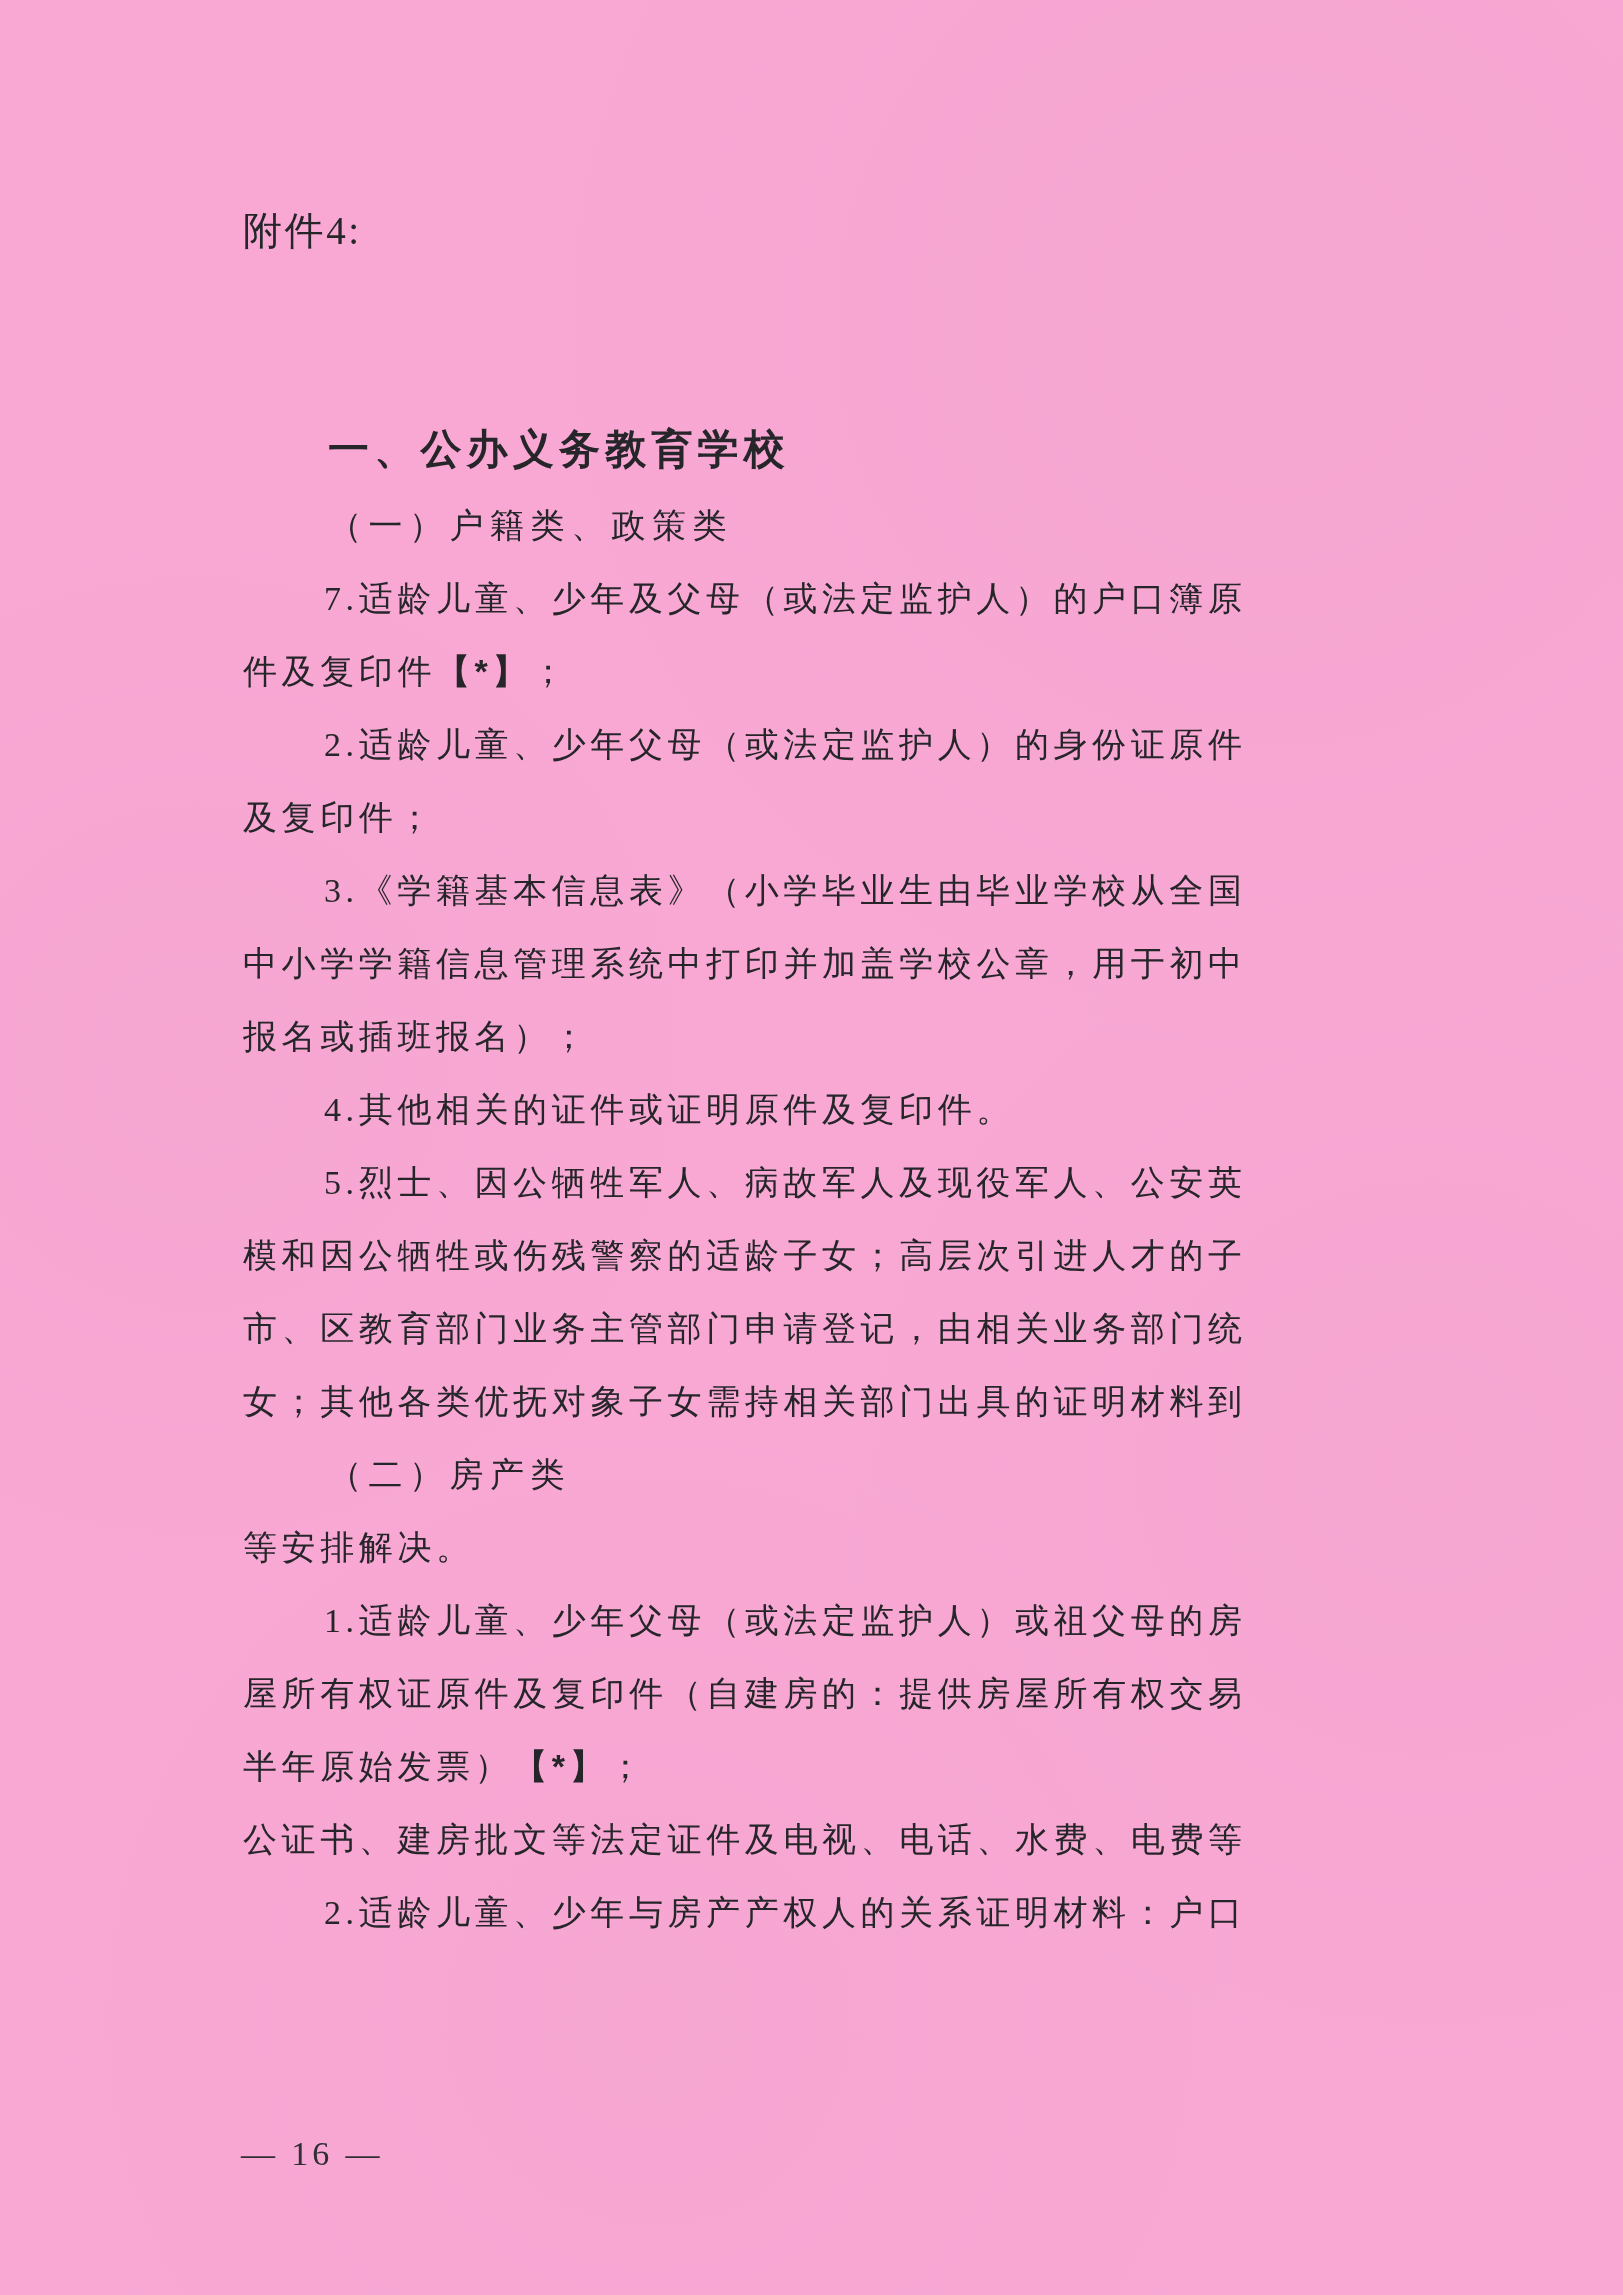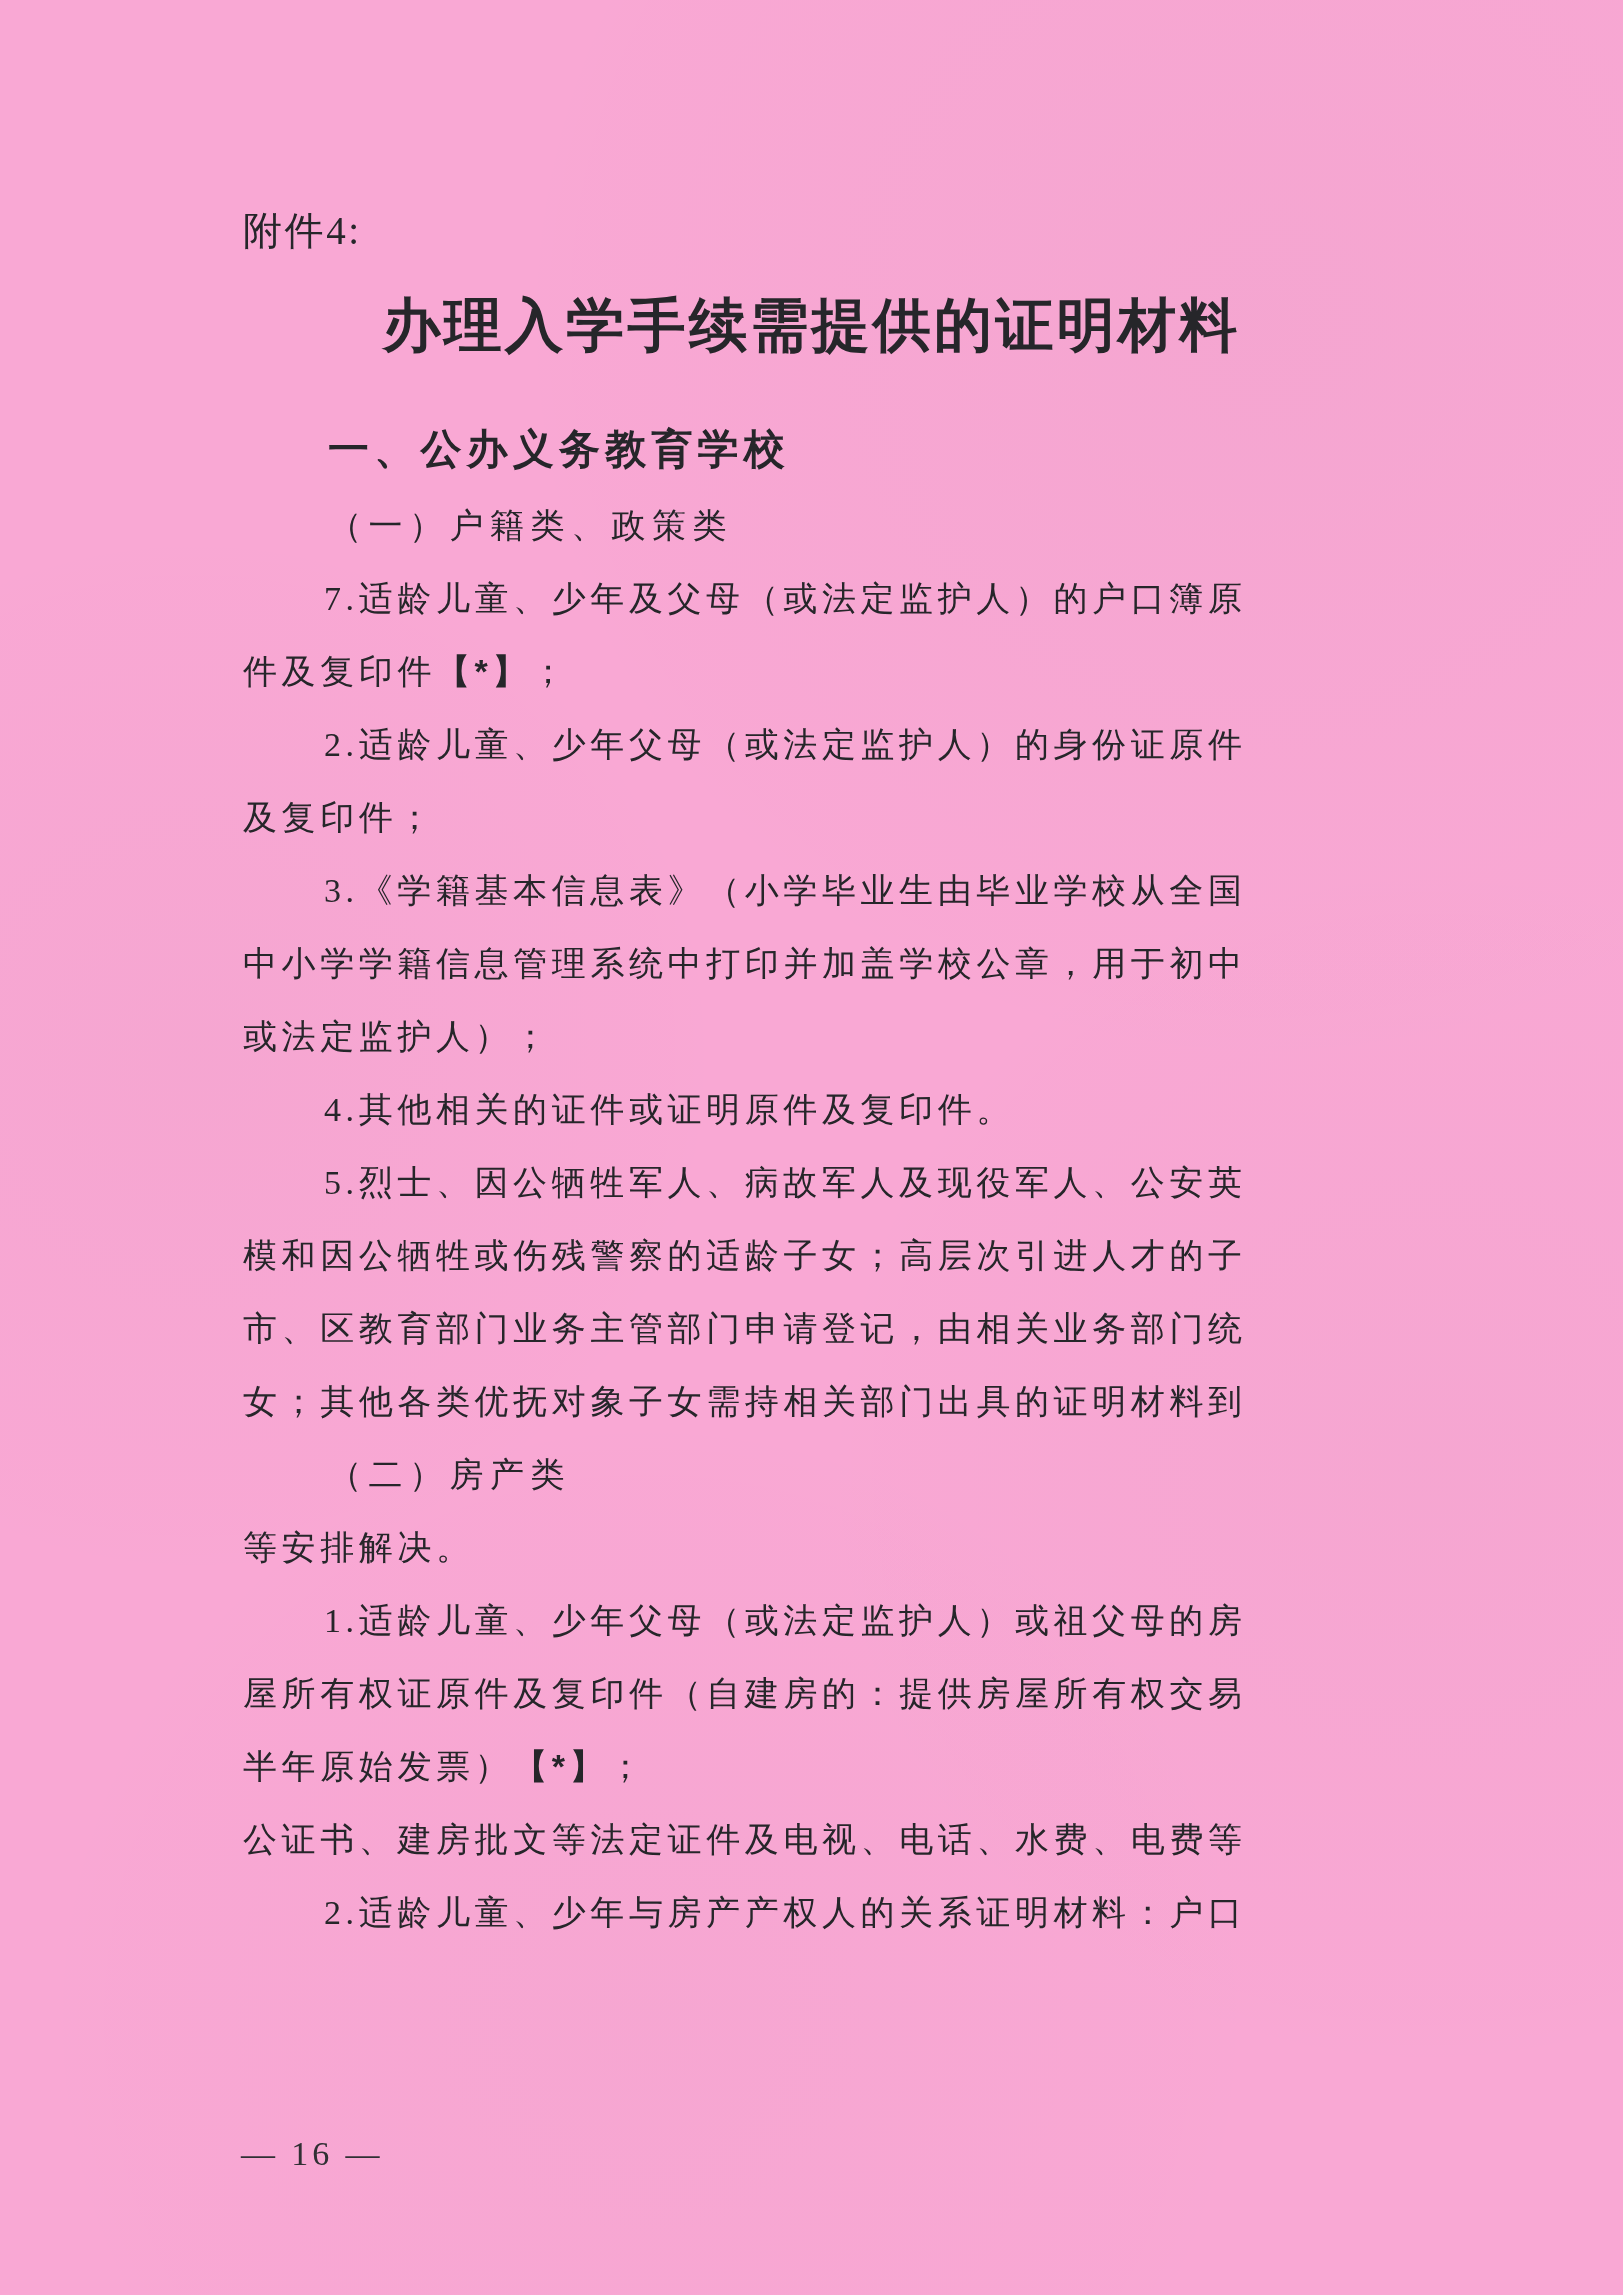--- a/index.html
+++ b/index.html
@@ -98,41 +98,40 @@
     white-space: nowrap;
   }
 </style>
 </head>
 <body>
 
 <div class="page">
 
   <div class="attachment">附件4:</div>
 
-  <div class="doc-title">办理入学手续需提供的证明材料</div>
 
   <div class="h1">一、公办义务教育学校</div>
 
   <div class="body-block">
 
     <div class="line h2line">（一）户籍类、政策类</div>
 
     <div class="line first">7.适龄儿童、少年及父母（或法定监护人）的户口簿原</div>
 
     <div class="line"><span>件及复印件</span><span class="marker">【*】</span><span>；</span></div>
 
     <div class="line first">2.适龄儿童、少年父母（或法定监护人）的身份证原件</div>
 
     <div class="line">及复印件；</div>
 
     <div class="line first">3.《学籍基本信息表》（小学毕业生由毕业学校从全国</div>
 
     <div class="line">中小学学籍信息管理系统中打印并加盖学校公章，用于初中</div>
 
-    <div class="line">或法定监护人）；</div>
+    <div class="line">报名或插班报名）；</div>
 
     <div class="line first">4.其他相关的证件或证明原件及复印件。</div>
 
     <div class="line first">5.烈士、因公牺牲军人、病故军人及现役军人、公安英</div>
 
     <div class="line">模和因公牺牲或伤残警察的适龄子女；高层次引进人才的子</div>
 
     <div class="line">市、区教育部门业务主管部门申请登记，由相关业务部门统</div>
 
     <div class="line">女；其他各类优抚对象子女需持相关部门出具的证明材料到</div>

